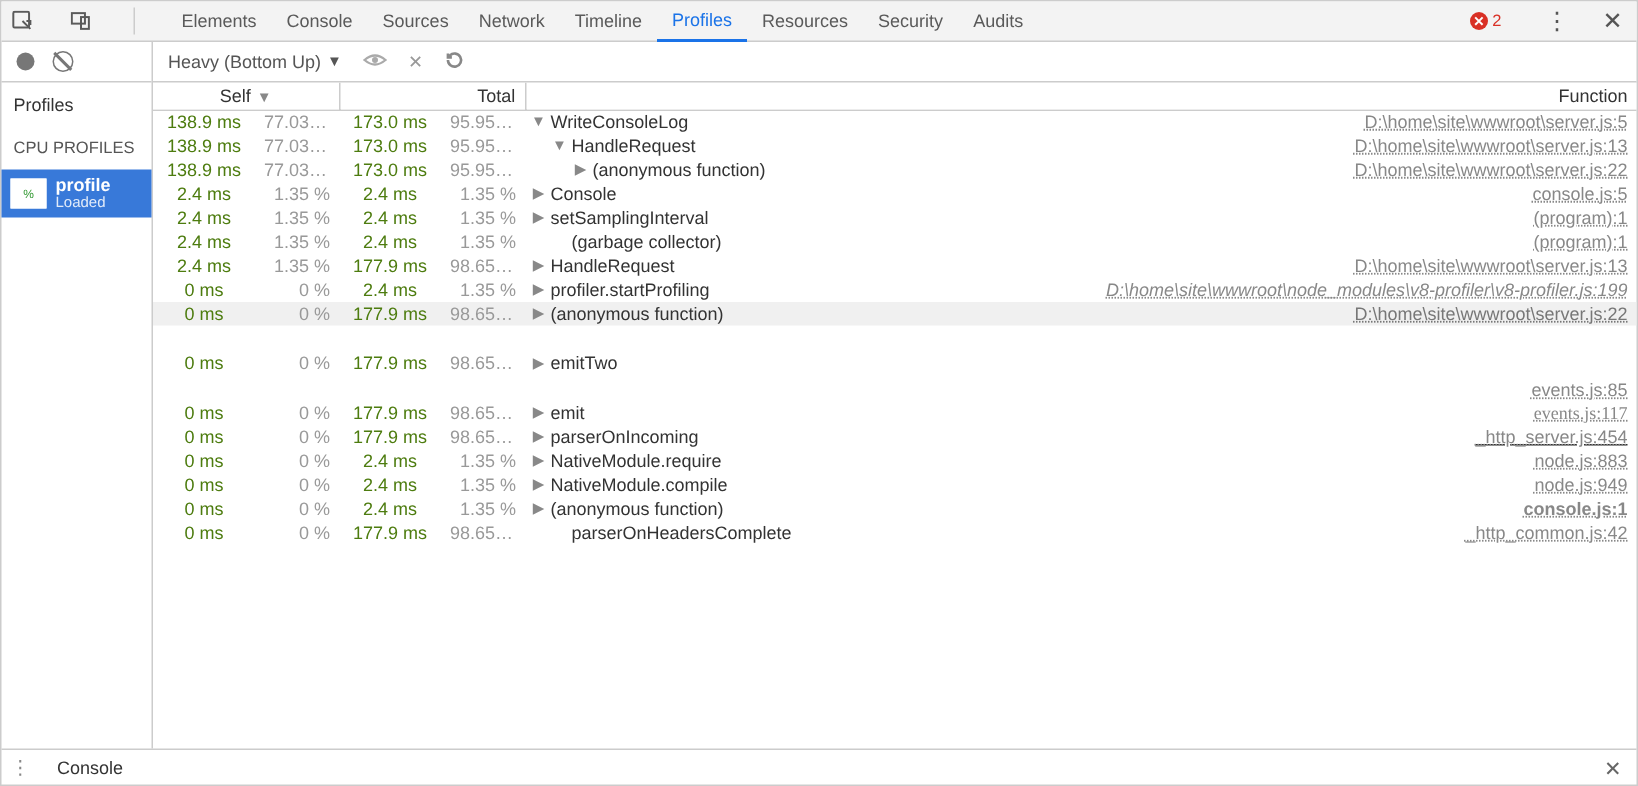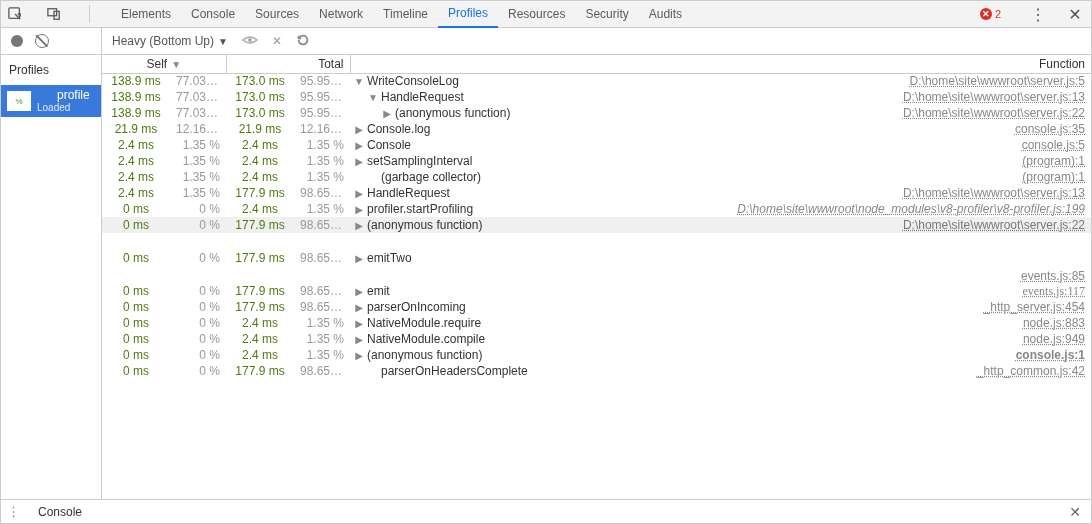--- a/index.html
+++ b/index.html
@@ -98,24 +98,25 @@
     <div class="close-x">✕</div>
   </div>
 
   <div class="content">
     <div class="sidebar">
       <div class="sidebar-toolbar">
         <div class="record-btn"></div>
         <div class="clear-btn"></div>
       </div>
       <div class="sidebar-heading">Profiles</div>
+      <div class="sidebar-heading" style="font-size:11px;color:#555;">CPU PROFILES</div>
       <div class="profile-item selected">
         <div class="profile-ico">%</div>
         <div class="profile-txt">
-          <div style="font-weight:normal;margin-left:20px;">profile</div>
+          <div style="font-weight:bold;">profile</div>
           <div class="profile-sub">Loaded</div>
         </div>
       </div>
     </div>
 
     <div class="profile-panel">
       <div class="profile-toolbar">
         <div class="view-select">
           <span>Heavy (Bottom Up)</span>
           <span style="font-size:10px;">▼</span>
@@ -195,35 +196,20 @@
                   <div style="display: flex; align-items: center;">
                     <div class="fn-cell" style="padding-left: 28px;">
                       <span class="arrow">▶</span>
                       <span>(anonymous function)</span>
                     </div>
                     <div class="src" style="margin-left: auto;"><span class="link">D:\home\site\wwwroot\server.js:22</span></div>
                   </div>
                 </td>
               </tr>
               <tr>
-                <td class="num">21.9 ms</td>
-                <td class="pct">12.16 %</td>
-                <td class="num">21.9 ms</td>
-                <td class="pct">12.16 %</td>
-                <td class="fn">
-                  <div style="display: flex; align-items: center;">
-                    <div class="fn-cell" style="padding-left: 0px;">
-                      <span class="arrow">▶</span>
-                      <span>Console.log</span>
-                    </div>
-                    <div class="src" style="margin-left: auto;"><span class="link">console.js:35</span></div>
-                  </div>
-                </td>
-              </tr>
-              <tr>
                 <td class="num">2.4 ms</td>
                 <td class="pct">1.35 %</td>
                 <td class="num">2.4 ms</td>
                 <td class="pct">1.35 %</td>
                 <td class="fn">
                   <div style="display: flex; align-items: center;">
                     <div class="fn-cell" style="padding-left: 0px;">
                       <span class="arrow">▶</span>
                       <span>Console</span>
                     </div>
@@ -340,21 +326,21 @@
                 <td class="num">0 ms</td>
                 <td class="pct">0 %</td>
                 <td class="num">177.9 ms</td>
                 <td class="pct">98.65 %</td>
                 <td class="fn">
                   <div style="display: flex; align-items: center;">
                     <div class="fn-cell" style="padding-left: 0px;">
                       <span class="arrow">▶</span>
                       <span>parserOnIncoming</span>
                     </div>
-                    <div class="src" style="margin-left: auto;"><span class="link">_http_server.js:454</span></div>
+                    <div class="src" style="margin-left: auto; text-decoration: underline;"><span class="link">_http_server.js:454</span></div>
                   </div>
                 </td>
               </tr>
               <tr>
                 <td class="num">0 ms</td>
                 <td class="pct">0 %</td>
                 <td class="num">2.4 ms</td>
                 <td class="pct">1.35 %</td>
                 <td class="fn">
                   <div style="display: flex; align-items: center;">

